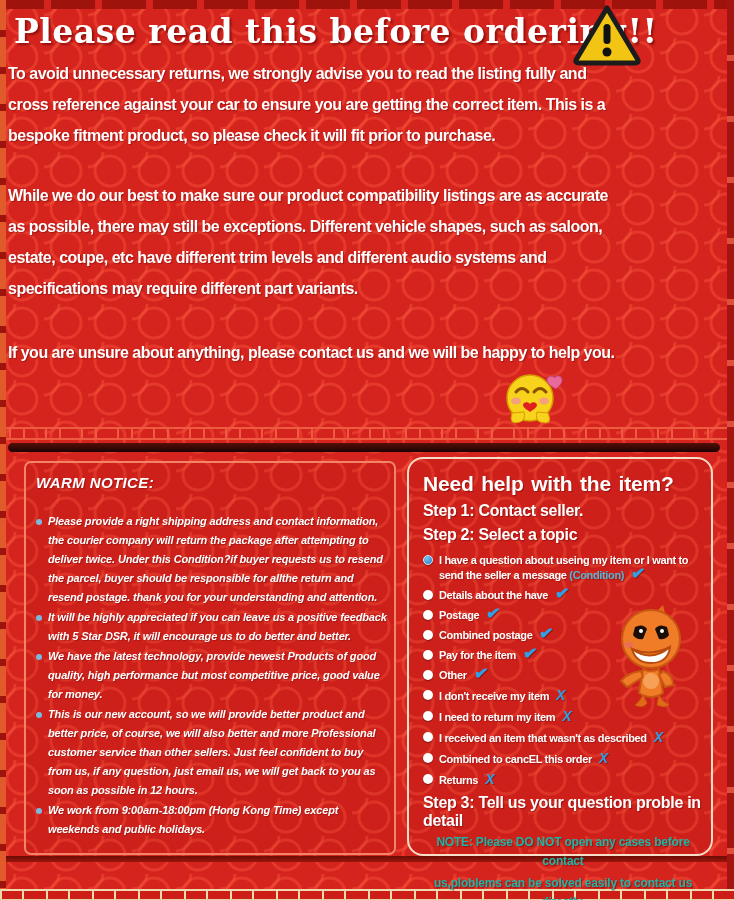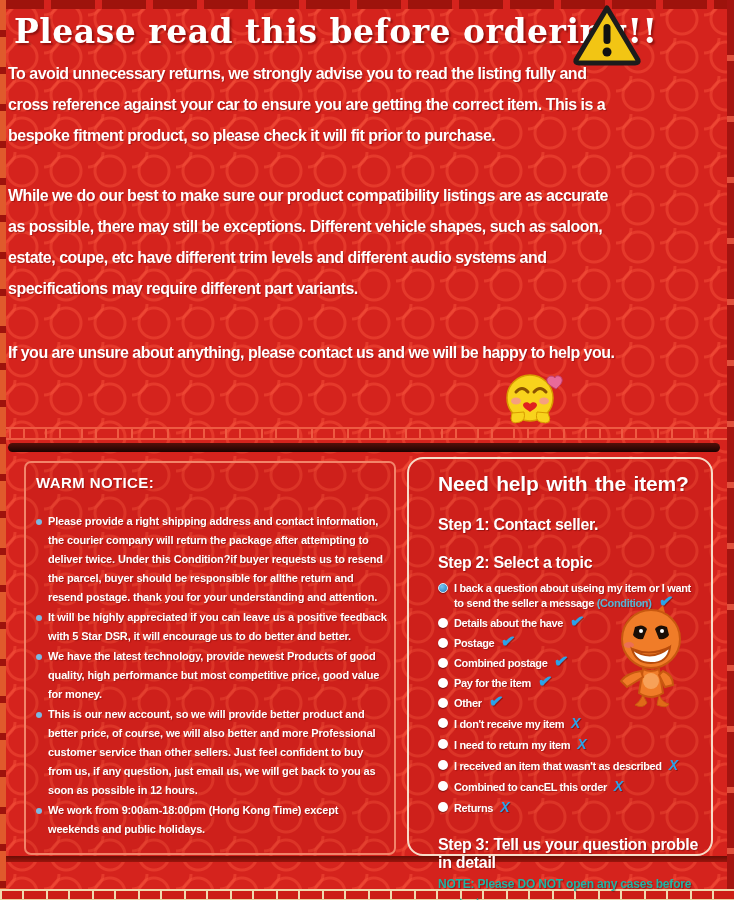--- a/index.html
+++ b/index.html
@@ -40,51 +40,51 @@
   .meander { position:absolute; top:427px; left:6px; right:7px; height:13px;
     background:repeating-linear-gradient(90deg, rgba(240,95,70,0) 0 3px, #ee5a42 3px 5px, rgba(240,95,70,0) 5px 17px, #ee5a42 17px 19px, rgba(240,95,70,0) 19px 36px);
     box-shadow:inset 0 2px 0 #ee5a42, inset 0 -2px 0 #ee5a42; }
   .dark-band { position:absolute; top:443px; left:8px; width:712px; height:9px;
     border-radius:5px; background:linear-gradient(180deg,#55100a,#1c0200); }
   .dark-band2 { position:absolute; top:856px; left:6px; right:7px; height:6px;
     background:linear-gradient(180deg,#6a0d06,#9a150c); }
   
   .warm-panel { position:absolute; left:24px; top:461px; width:372px; height:394px;
     border:2px solid #f2846a; border-radius:7px; background:rgba(150,10,5,.10);
-    padding:11px 6px 0 10px; }
+    padding:11px 6px 0 10px;font-style:italic; }
   .warm-title { color:#fff; font-weight:bold; font-size:15px; letter-spacing:.4px;
     text-shadow:1px 1px 1px rgba(90,0,0,.4); }
   .warm-list { list-style:none; margin-top:21px; }
   .warm-list li { position:relative; padding-left:12px; color:#fff; font-weight:bold;
     font-size:11px; letter-spacing:-0.15px; line-height:19px; margin-bottom:1px;
     text-shadow:1px 1px 1px rgba(90,0,0,.35); }
   .warm-list li::before { content:""; position:absolute; left:0; top:7px; width:6px; height:6px;
     border-radius:50%; background:#7cb9e2; }
   
   .help-panel { position:absolute; left:407px; top:457px; width:306px; height:399px;
     border:2px solid #f7dcc8; border-radius:16px; background:rgba(150,10,5,.10);
-    padding:13px 8px 0 29px; color:#fff; }
+    padding:13px 8px 0 14px; color:#fff; }
   .help-title { font-weight:bold; font-size:21px; letter-spacing:-0.2px; word-spacing:2px;
     text-shadow:1px 1px 1px rgba(90,0,0,.45); white-space:nowrap; }
-  .step { font-weight:bold; font-size:16px; letter-spacing:-0.3px; margin-top:20px;
+  .step { font-weight:bold; font-size:16px; letter-spacing:-0.3px; margin-top:6px;
     text-shadow:1px 1px 1px rgba(90,0,0,.45); }
   .topics { margin-top:9px; }
   .topic { position:relative; padding-left:16px; margin-bottom:5px; font-weight:bold;
     font-size:11px; letter-spacing:-0.35px; line-height:15px; max-width:278px;
     text-shadow:1px 1px 1px rgba(90,0,0,.35); cursor:pointer; }
   .dot { position:absolute; left:0; top:2px; width:10px; height:10px; border-radius:50%;
     background:#fff; box-shadow:0 1px 1px rgba(60,0,0,.5); }
   .dot.selected { background:radial-gradient(circle at 35% 30%,#7cc4f0,#1f78c0); border:1px solid #d8ecfa; }
   .rec { color:#56b4d4; }
   .mark { display:inline-block; color:#2ba2e8; margin-left:7px;
     text-shadow:1px 1px 0 rgba(40,0,0,.35); }
   .mark.check { font-size:17px; line-height:10px; transform:rotate(6deg); font-style:normal; }
   .mark.xmark { font-size:14px; font-weight:900; font-style:italic; }
   .note { color:#1fb5a5; font-weight:bold; font-size:12px; letter-spacing:-0.2px;
-    line-height:19px; margin-top:3px; text-shadow:1px 1px 1px rgba(60,0,0,.4); }
+    line-height:19px; margin-top:3px; text-shadow:1px 1px 1px rgba(60,0,0,.4);text-align:center; }
   .mascot { position:absolute; right:14px; top:146px; }
 </style>
 </head>
 <body>
 
 <div id="page">
   <div class="border-top"></div>
   <div class="border-left"></div>
   <div class="border-right"></div>
   <div class="border-bottom"></div>
@@ -143,21 +143,21 @@
     </ul>
   </div>
 
   <div class="help-panel">
     <div class="help-title">Need help with the item?</div>
     <div class="step">Step 1: Contact seller.</div>
     <div class="step">Step 2: Select a topic</div>
 
     <div class="topics">
       <div class="topic">
-        <span class="dot selected"></span><span>I back a question about useing my item or I want to send the seller a message </span><span class="rec">(Condition)</span><span class="mark check">✔</span>
+        <span class="dot selected"></span><span>I have a question about useing my item or I want to send the seller a message </span><span class="rec">(Condition)</span><span class="mark check">✔</span>
       </div>
       <div class="topic">
         <span class="dot"></span><span>Details about the have</span><span class="mark check">✔</span>
       </div>
       <div class="topic">
         <span class="dot"></span><span>Postage</span><span class="mark check">✔</span>
       </div>
       <div class="topic">
         <span class="dot"></span><span>Combined postage</span><span class="mark check">✔</span>
       </div>

